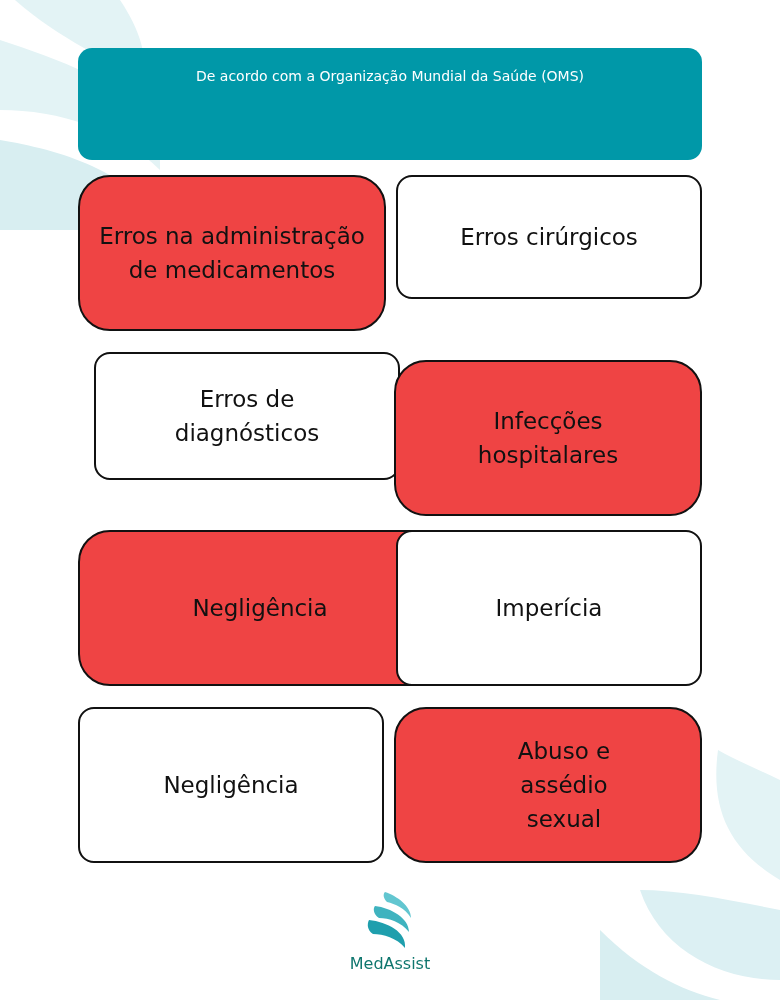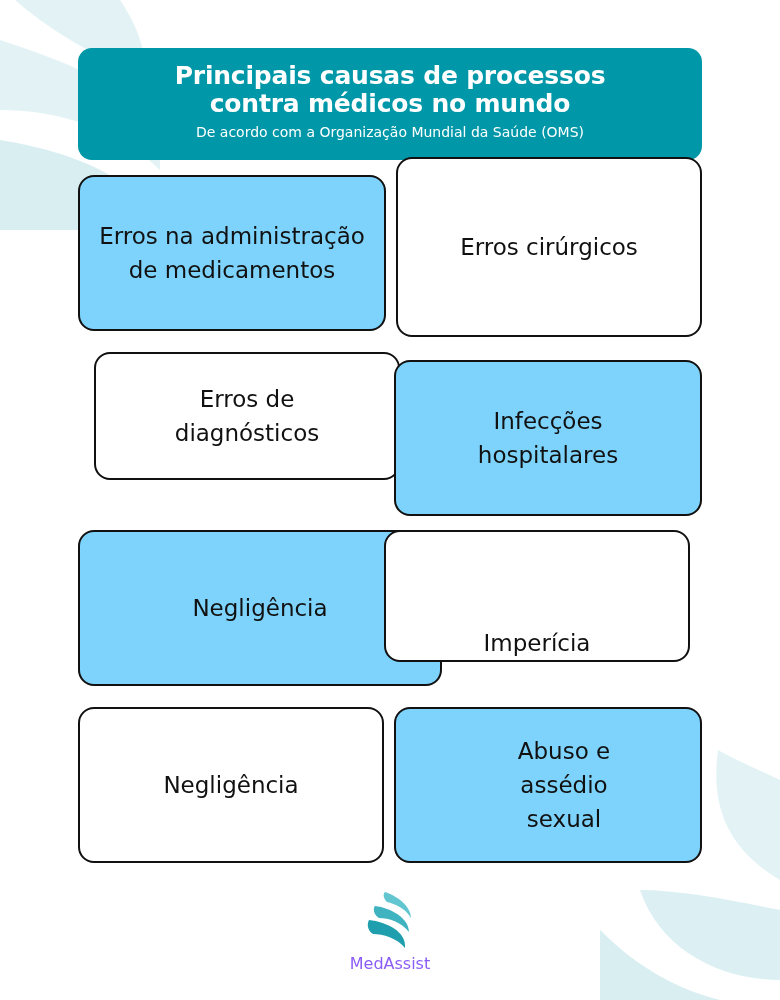--- a/index.html
+++ b/index.html
@@ -14,63 +14,59 @@
     background:#0098a8; border-radius:14px; color:#fff; text-align:center;
     box-sizing:border-box; padding-top:14px;
   }
   .header .title { font-size:25px; font-weight:bold; line-height:28px; letter-spacing:-0.2px; }
   .header .subtitle { font-size:14px; line-height:20px; margin-top:4px;text-align:center; }
   .card {
     position:absolute; box-sizing:border-box; border:2px solid #111;
     border-radius:16px; display:flex; align-items:center; justify-content:center;
     text-align:center; font-size:23px; line-height:34px; color:#111; padding:0 16px;
   }
-  .card.tint { background:#7dd3fc; }
+  .card.tint { background:#ef4444;border-radius:32px; }
   .card.plain { background:#ffffff; }
   .logo { position:absolute; left:340px; top:888px; width:100px; text-align:center; }
-  .logo .name { color:#8b5cf6; font-size:16px; margin-top:0px; }
+  .logo .name { color:#0f766e; font-size:16px; margin-top:0px; }
 </style>
 </head>
 <body>
 
 <svg class="bg-shape" style="left:0;top:0" width="260" height="260" viewBox="0 0 260 260">
   <path d="M15,0 C60,40 110,60 140,80 C150,60 140,30 120,0 Z" fill="#e3f3f5"></path>
   <path d="M0,40 C60,60 120,80 160,130 L160,170 C120,130 60,110 0,110 Z" fill="#e3f3f5"></path>
   <path d="M0,140 C60,150 130,170 170,230 L0,230 Z" fill="#d8eef1"></path>
 </svg>
 <svg class="bg-shape" style="left:600px;top:720px" width="180" height="280" viewBox="0 0 180 280">
   <path d="M118,30 C110,90 130,130 180,160 L180,60 C160,50 135,40 118,30 Z" fill="#e3f3f5"></path>
   <path d="M40,170 C60,230 120,260 180,260 L180,190 C130,180 80,170 40,170 Z" fill="#dcf0f3"></path>
   <path d="M0,210 C40,250 80,270 120,280 L0,280 Z" fill="#d8eef1"></path>
 </svg>
 
 <div class="header">
-  <div class="title">
-    <div>Principais causas de processos</div>
-    <div>contra médicos no mundo</div>
-  </div>
   <div class="subtitle">De acordo com a Organização Mundial da Saúde (OMS)</div>
 </div>
 
 <div class="card tint" style="left:78px;top:175px;width:308px;height:156px;">
   <span>Erros na administração de medicamentos</span>
 </div>
-<div class="card plain" style="left:396px;top:157px;width:306px;height:180px;">
+<div class="card plain" style="left:396px;top:175px;width:306px;height:124px;">
   <span>Erros cirúrgicos</span>
 </div>
 <div class="card plain" style="left:94px;top:352px;width:306px;height:128px;">
   <span style="padding:0 40px">Erros de diagnósticos</span>
 </div>
 <div class="card tint" style="left:394px;top:360px;width:308px;height:156px;">
   <span style="padding:0 50px">Infecções hospitalares</span>
 </div>
 <div class="card tint" style="left:78px;top:530px;width:364px;height:156px;">
   <span>Negligência</span>
 </div>
-<div class="card plain" style="left:384px;top:530px;width:306px;height:132px;align-items:flex-end;">
+<div class="card plain" style="left:396px;top:530px;width:306px;height:156px;">
   <span>Imperícia</span>
 </div>
 <div class="card plain" style="left:78px;top:707px;width:306px;height:156px;">
   <span>Negligência</span>
 </div>
 <div class="card tint" style="left:394px;top:707px;width:308px;height:156px;padding-left:48px;">
   <span style="padding:0 40px">Abuso e assédio sexual</span>
 </div>
 
 <div class="logo">

